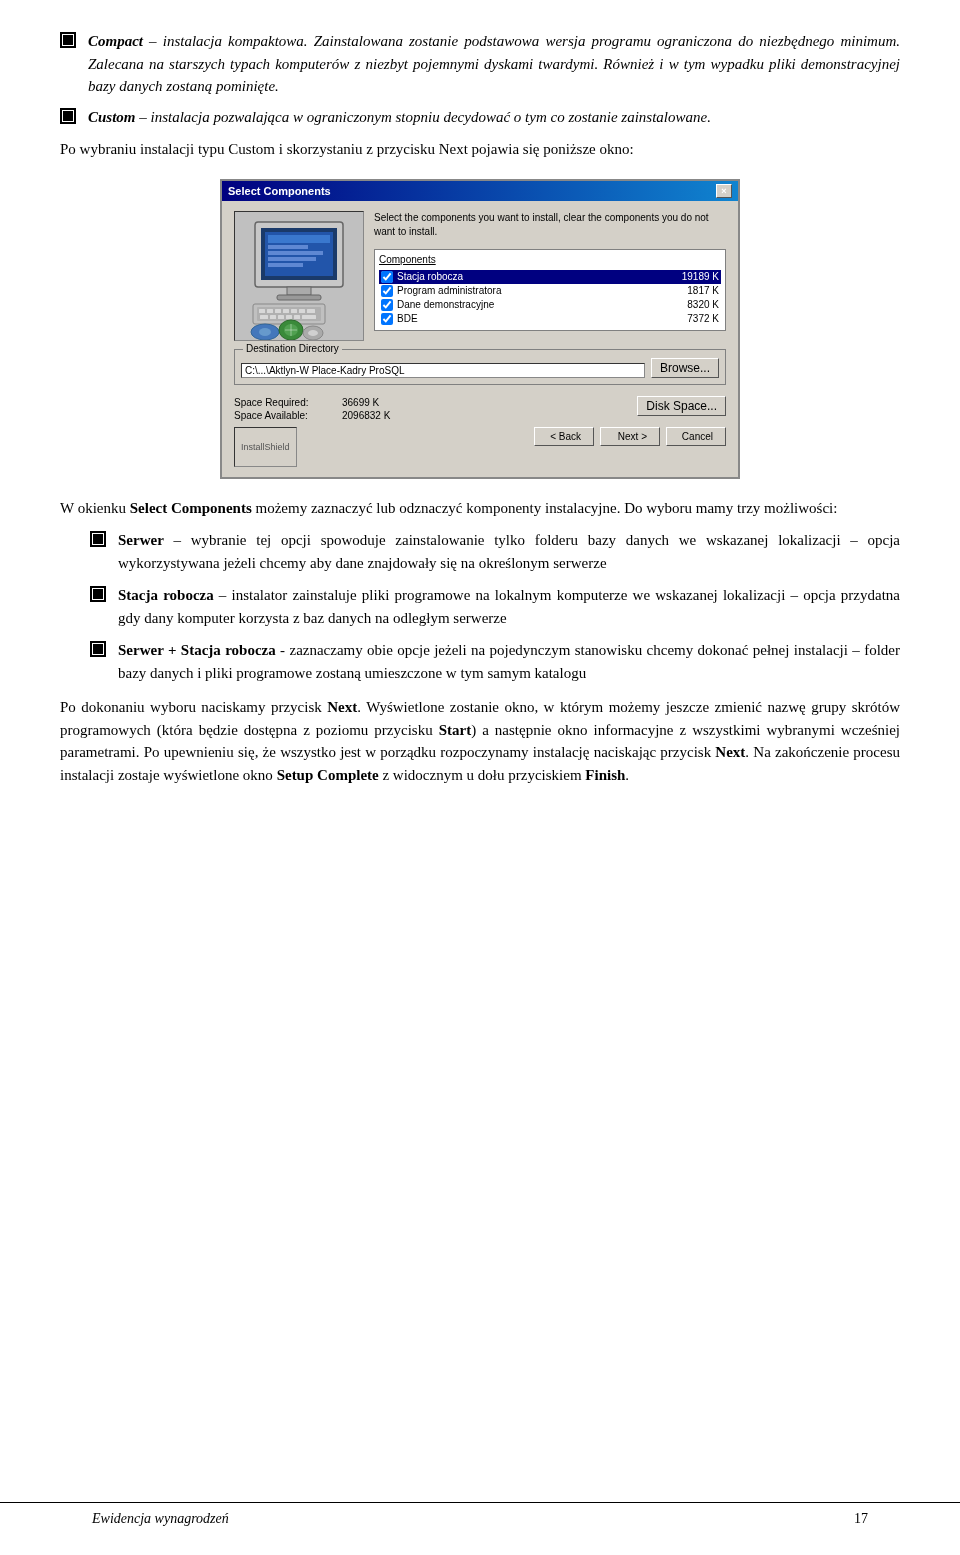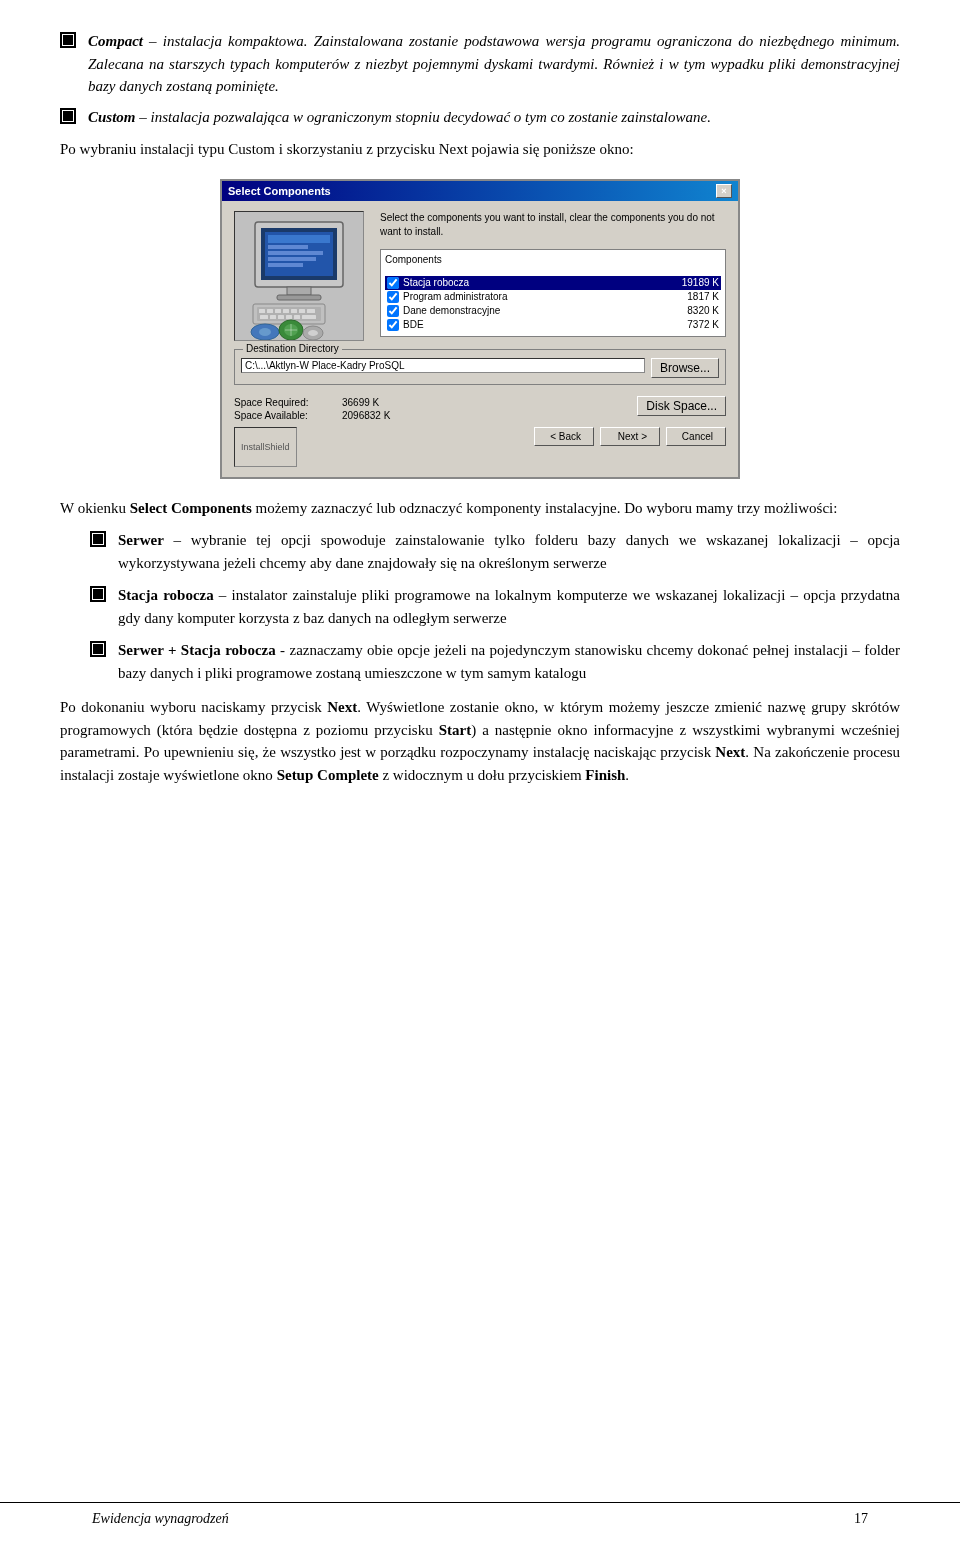--- a/index.html
+++ b/index.html
@@ -85,21 +85,21 @@
       display: flex;
       align-items: center;
       justify-content: center;
       cursor: pointer;
     }
     .dialog-body {
       padding: 10px 12px 10px 12px;
     }
     .dialog-top-row {
       display: flex;
-      gap: 16px;
+      gap: 10px;
       margin-bottom: 8px;
     }
     .dialog-image {
       width: 130px;
       height: 130px;
       background: #c0c0c0;
       border: 1px inset #888;
       flex-shrink: 0;
       position: relative;
       overflow: hidden;
@@ -115,22 +115,23 @@
       line-height: 1.4;
       margin-bottom: 4px;
     }
     .components-group {
       border: 1px solid #808080;
       background: #fff;
       padding: 4px;
     }
     .components-label {
       font-size: 10px;
-      margin-bottom: 11px;
+      margin-bottom: 5px;
       color: #000;
+      text-decoration: underline;
     }
     .component-row {
       display: flex;
       align-items: center;
       padding: 1px 2px;
       font-size: 10px;
     }
     .component-row.selected {
       background: #000080;
       color: #fff;
@@ -155,21 +156,21 @@
     .dest-legend {
       position: absolute;
       top: -7px;
       left: 8px;
       background: #d4d0c8;
       padding: 0 3px;
       font-size: 10px;
     }
     .dest-row {
       display: flex;
-      align-items: flex-start;
+      align-items: flex-end;
       gap: 6px;
       margin-top: 4px;
     }
     .dest-input {
       flex: 1;
       font-size: 10px;
       padding: 1px 3px;
       border: 1px inset #888;
       background: #fff;
     }

